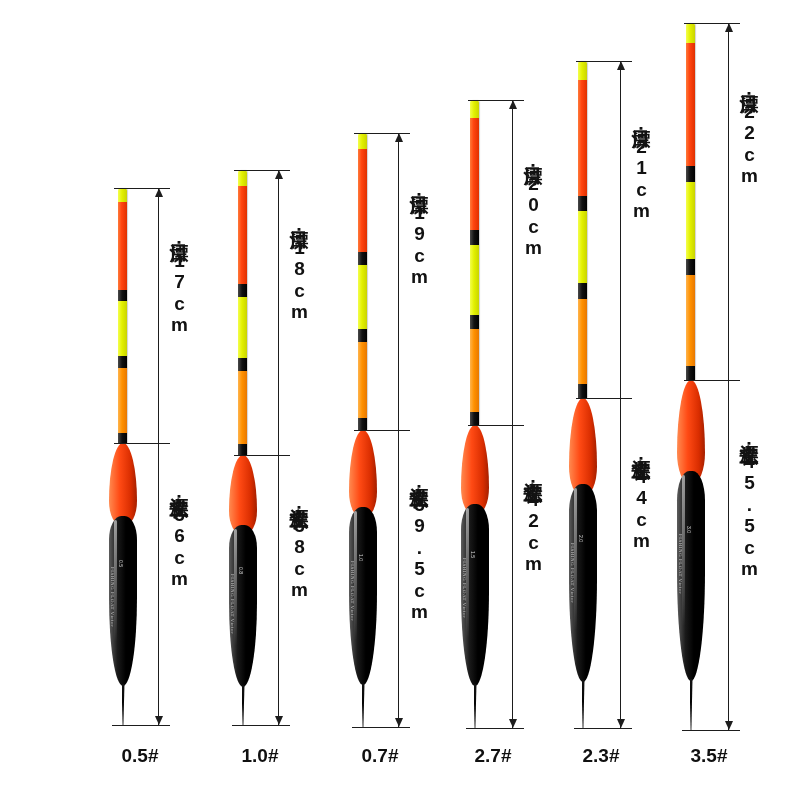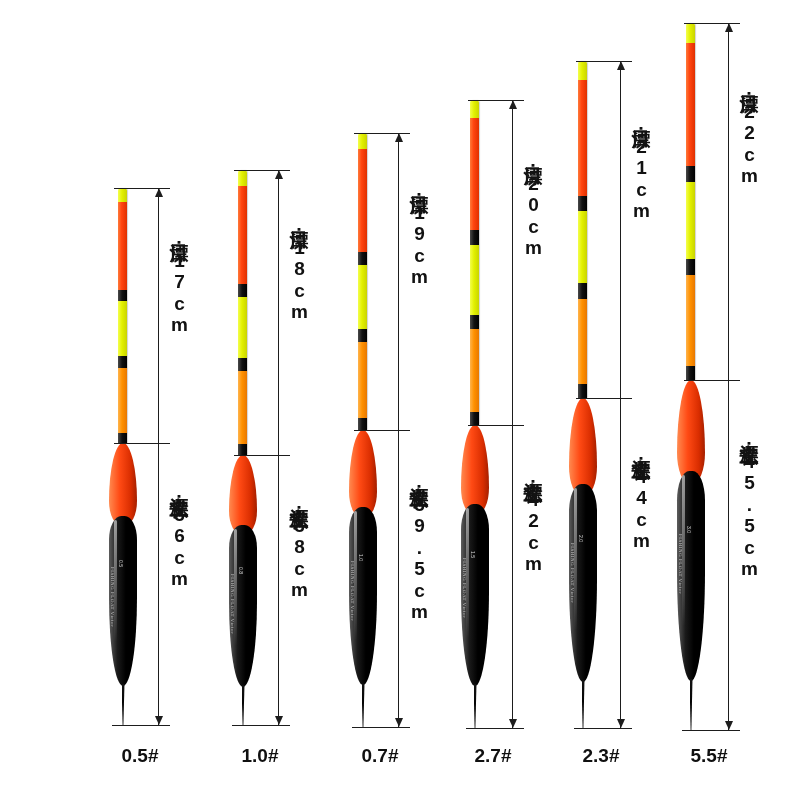--- a/index.html
+++ b/index.html
@@ -254,14 +254,14 @@
         <div class="tick" style="top: 357px; left: -44px; width: 56px;"></div>
         <div class="dim-label" style="left: 8px; top: 57.12px;">漂目：22cm</div>
       </div>
       <div class="dim" style="left: 42px; top: 380px; height: 350px;">
         <div class="dim-line" style="top: 0px; height: 350px;"></div>
         <div class="arrow down" style="top: 341px;"></div>
         <div class="tick" style="top: 350px; left: -46px; width: 58px;"></div>
         <div class="dim-label" style="left: 8px; top: 49px;">立漂全长：45.5cm</div>
       </div>
     </div>
-    <div class="size-cap" style="left: 674px;">5.5#</div>
+    <div class="size-cap" style="left: 674px;">3.5#</div>
   </div>
 
 </body></html>

